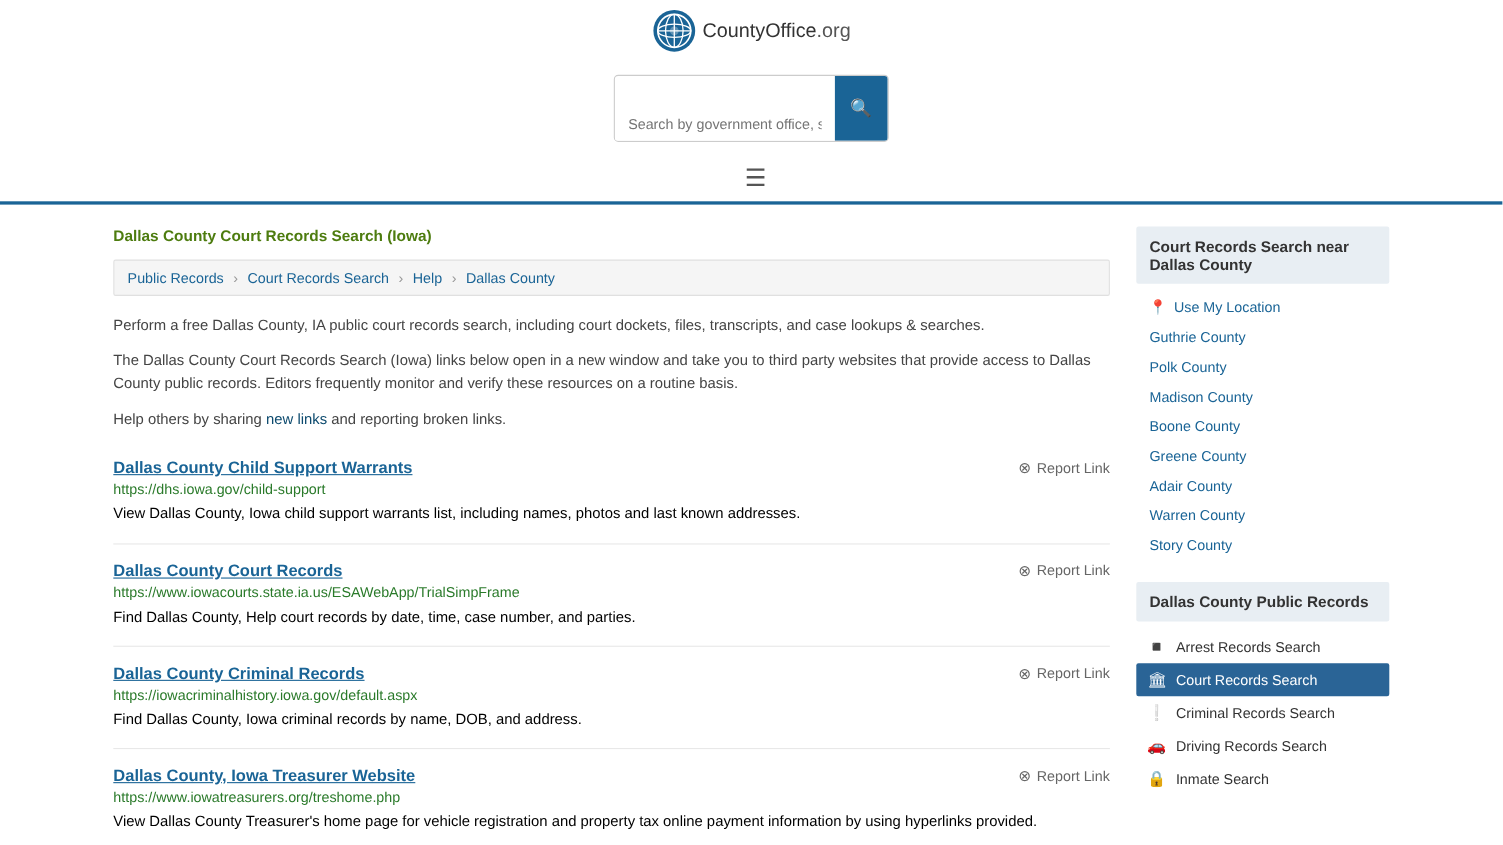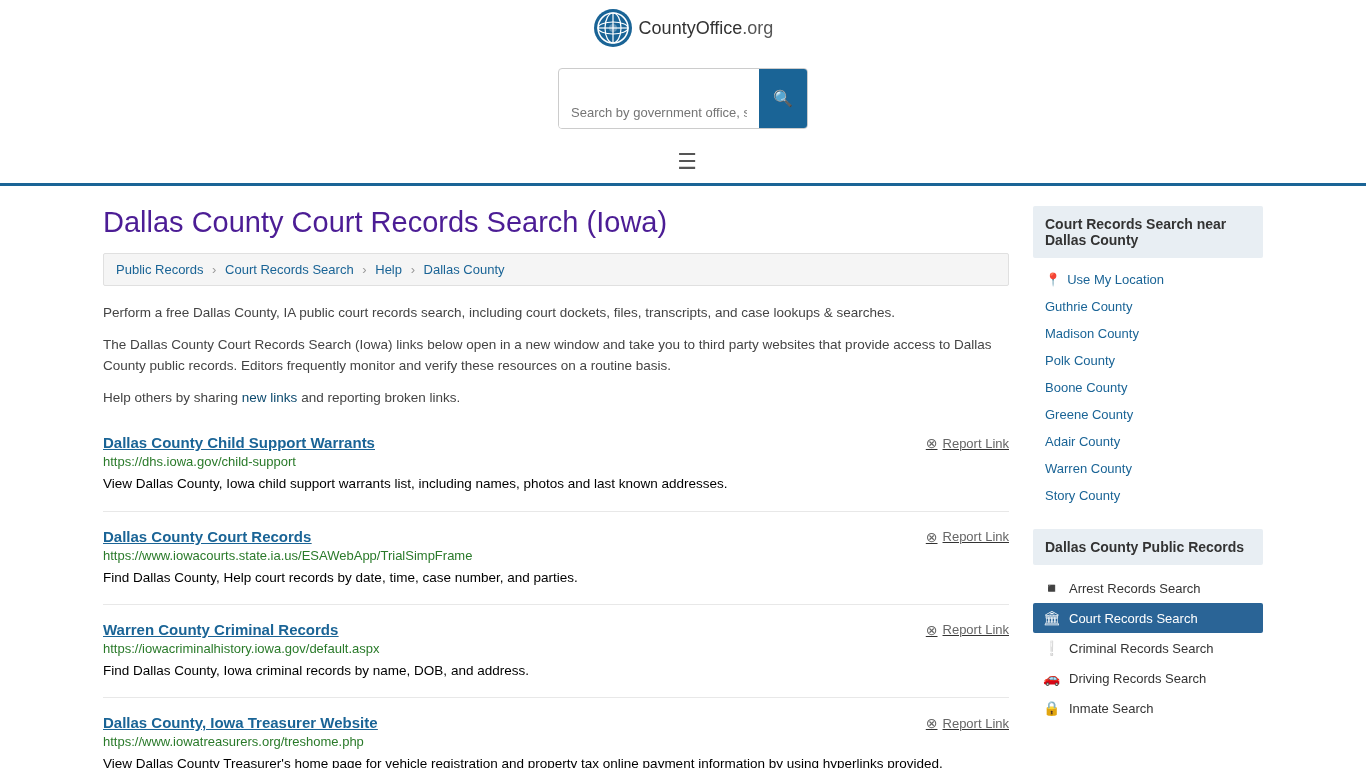--- a/index.html
+++ b/index.html
@@ -79,23 +79,23 @@
     .content {
       flex: 1;
     }
     .sidebar {
       width: 230px;
       flex-shrink: 0;
     }
 
     
     .page-title {
-      font-size: 29px;
-      font-weight: normal;
-      color: #4c1d95;
+      font-size: 14px;
+      font-weight: bold;
+      color: #4d7c0f;
       margin-bottom: 14px;
     }
 
     
     .breadcrumb {
       background: #f5f5f5;
       border: 1px solid #e0e0e0;
       padding: 8px 12px;
       margin-bottom: 16px;
       font-size: 13px;
@@ -121,23 +121,22 @@
     }
 
     
     .record-item {
       border-bottom: 1px solid #e8e8e8;
       padding: 16px 0;
     }
     .record-item:last-child { border-bottom: none; }
     .record-header {
       display: flex;
-      align-items: flex-end;
+      align-items: flex-start;
       justify-content: space-between;
-      text-decoration: underline;
     }
     .record-title {
       font-size: 15px;
       font-weight: bold;
       color: #1a6496;
       text-decoration: underline;
       cursor: pointer;
     }
     .report-link-btn {
       display: flex;
@@ -293,21 +292,21 @@
       <button class="report-link-btn">
         <span class="report-icon">⊗</span>
         <span>Report Link</span>
       </button>
     </div>
     <div class="record-url">https://www.iowacourts.state.ia.us/ESAWebApp/TrialSimpFrame</div>
     <div class="record-desc">Find Dallas County, Help court records by date, time, case number, and parties.</div>
   </div>
         <div class="record-item">
     <div class="record-header">
-      <a class="record-title" href="#">Warren County Criminal Records</a>
+      <a class="record-title" href="#">Dallas County Criminal Records</a>
       <button class="report-link-btn">
         <span class="report-icon">⊗</span>
         <span>Report Link</span>
       </button>
     </div>
     <div class="record-url">https://iowacriminalhistory.iowa.gov/default.aspx</div>
     <div class="record-desc">Find Dallas County, Iowa criminal records by name, DOB, and address.</div>
   </div>
         <div class="record-item">
     <div class="record-header">
@@ -328,22 +327,22 @@
     <div class="sidebar-section">
       <div class="sidebar-section-title">Court Records Search near Dallas County</div>
 
       <div class="sidebar-use-location">
         <span style="color:#e55;">📍</span>
         <span>Use My Location</span>
       </div>
 
       <div id="nearby-counties-container">
           <a href="#" class="sidebar-link">Guthrie County</a>
+          <a href="#" class="sidebar-link">Polk County</a>
           <a href="#" class="sidebar-link">Madison County</a>
-          <a href="#" class="sidebar-link">Polk County</a>
           <a href="#" class="sidebar-link">Boone County</a>
           <a href="#" class="sidebar-link">Greene County</a>
           <a href="#" class="sidebar-link">Adair County</a>
           <a href="#" class="sidebar-link">Warren County</a>
           <a href="#" class="sidebar-link">Story County</a>
         </div>
     </div>
 
     <div class="sidebar-section">
       <div class="sidebar-section-title">Dallas County Public Records</div>

